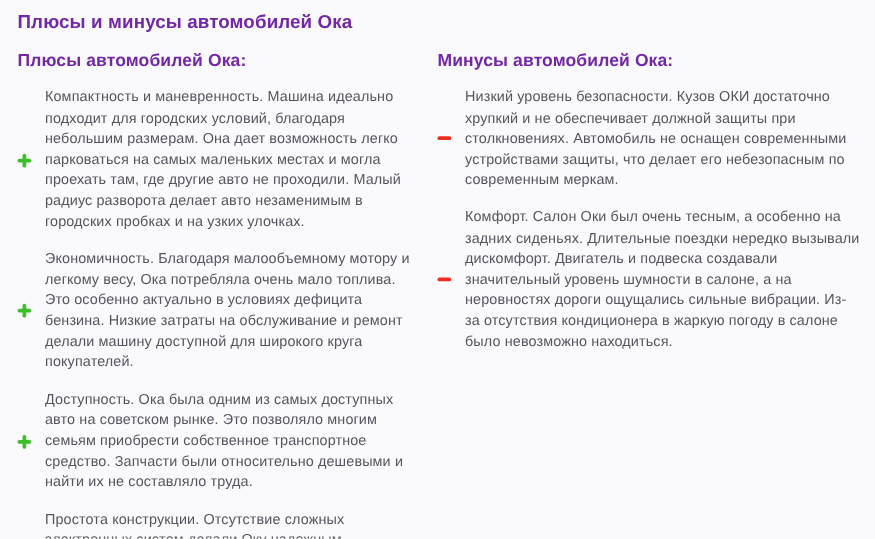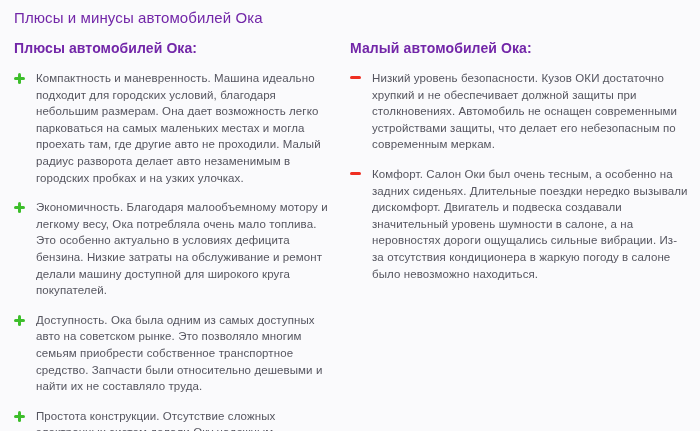--- a/index.html
+++ b/index.html
@@ -13,38 +13,38 @@
   html, body {
     width: 700px; height: 431px;
     background: var(--background);
     font-family: "Liberation Sans", "DejaVu Sans", sans-serif;
     overflow: hidden;
   }
   .page { padding: 9px 12px 10px 14px; }
   .page-title {
     color: var(--heading-color);
     font-size: 15px;
-    font-weight: normal;
+    font-weight: bold;
     letter-spacing: 0.1px;
     margin-bottom: 14px;
   }
   .columns { display: flex; gap: 18px; }
   .col-pros { width: 318px; flex: 0 0 auto; }
   .col-cons { width: 338px; flex: 0 0 auto; }
   .section-header {
     color: var(--heading-color);
     font-size: 14px;
     font-weight: bold;
     letter-spacing: 0.1px;
     margin-bottom: 14px;
   }
   ul.items { list-style: none; }
   li.item {
     display: flex;
-    align-items: flex-start;
+    align-items: center;
     margin-bottom: 13px;
   }
   .icon-cell { flex: 0 0 22px; position: relative; height: 17px; }
   .item-text {
     color: var(--text-color);
     font-size: 11.5px;
     line-height: 16.6px;
     letter-spacing: 0.1px;
   }
   
@@ -99,21 +99,21 @@
           <span class="icon-cell">
               <span class="plus-icon"></span>
             </span>
           <span class="item-text">Простота конструкции. Отсутствие сложных электронных систем делали Оку надежным автомобилем. Даже начинающий автолюбитель мог самостоятельно произвести большинство видов ремонта.</span>
         </li>
 
       </ul>
     </section>
 
     <section class="col-cons">
-      <h2 class="section-header">Малый автомобилей Ока:</h2>
+      <h2 class="section-header">Минусы автомобилей Ока:</h2>
       <ul class="items">
         <li class="item">
           <span class="icon-cell">
               <span class="minus-icon"></span>
             </span>
           <span class="item-text">Низкий уровень безопасности. Кузов ОКИ достаточно хрупкий и не обеспечивает должной защиты при столкновениях. Автомобиль не оснащен современными устройствами защиты, что делает его небезопасным по современным меркам.</span>
         </li>
         <li class="item">
           <span class="icon-cell">
               <span class="minus-icon"></span>

